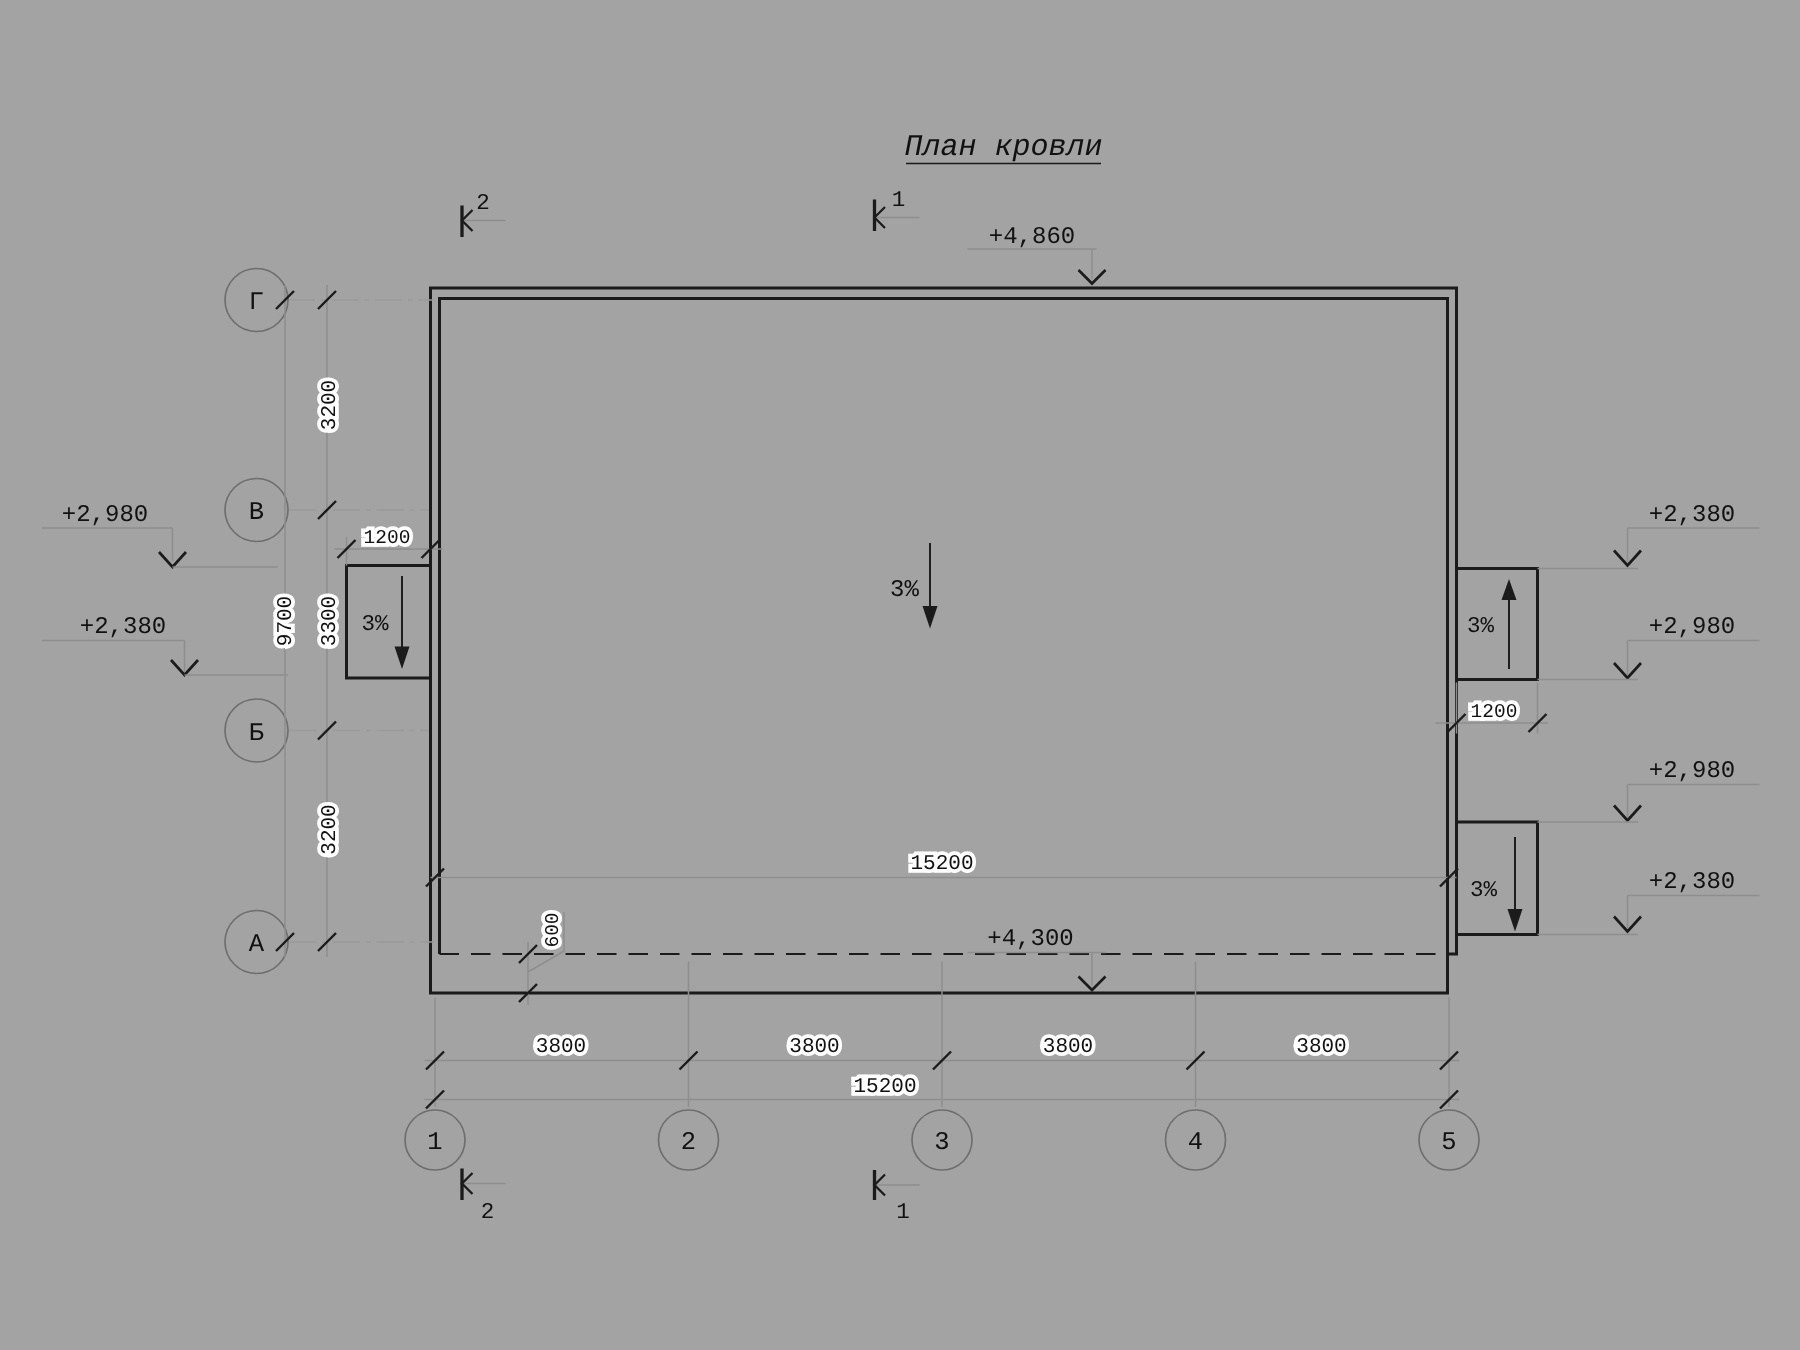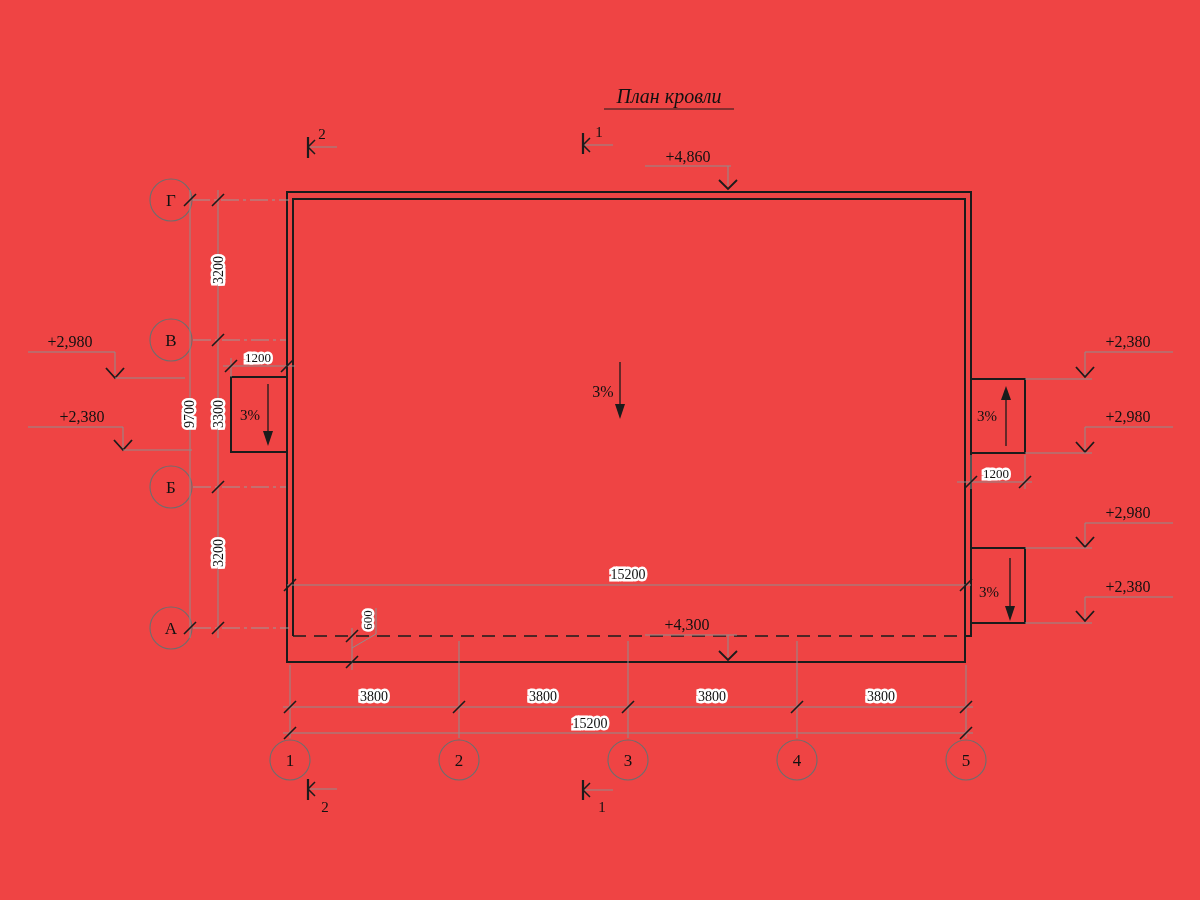--- a/index.html
+++ b/index.html
@@ -1,17 +1,17 @@
 <!DOCTYPE html>
 <html><head>
 <meta charset="utf-8">
 <style>
   html,body{margin:0;padding:0;background:#ffffff;}
-  .stage{position:relative;width:1200px;height:900px;background:#ef4444;overflow:hidden;
-         font-family:Liberation Serif, serif;}
+  .stage{position:relative;width:1200px;height:900px;background:#a3a3a3;overflow:hidden;
+         font-family:Liberation Mono, monospace;}
   svg{display:block}
   
   .thick{stroke:#1b1b1b;stroke-width:2;fill:none;}
   .thin{stroke:#8e8e8e;stroke-width:1;fill:none;}
   .axis{stroke:#9a9a9a;stroke-width:1;fill:none;stroke-dasharray:18 4 3 4;}
   .hidden-edge{stroke:#1b1b1b;stroke-width:1.4;fill:none;stroke-dasharray:13 8;}
   .tick{stroke:#1b1b1b;stroke-width:1.6;fill:none;}
   .chev{stroke:#1b1b1b;stroke-width:1.8;fill:none;}
   .sec-chev{stroke:#1b1b1b;stroke-width:1.5;fill:none;}
   .sec-tick{stroke:#1b1b1b;stroke-width:2.2;fill:none;}

